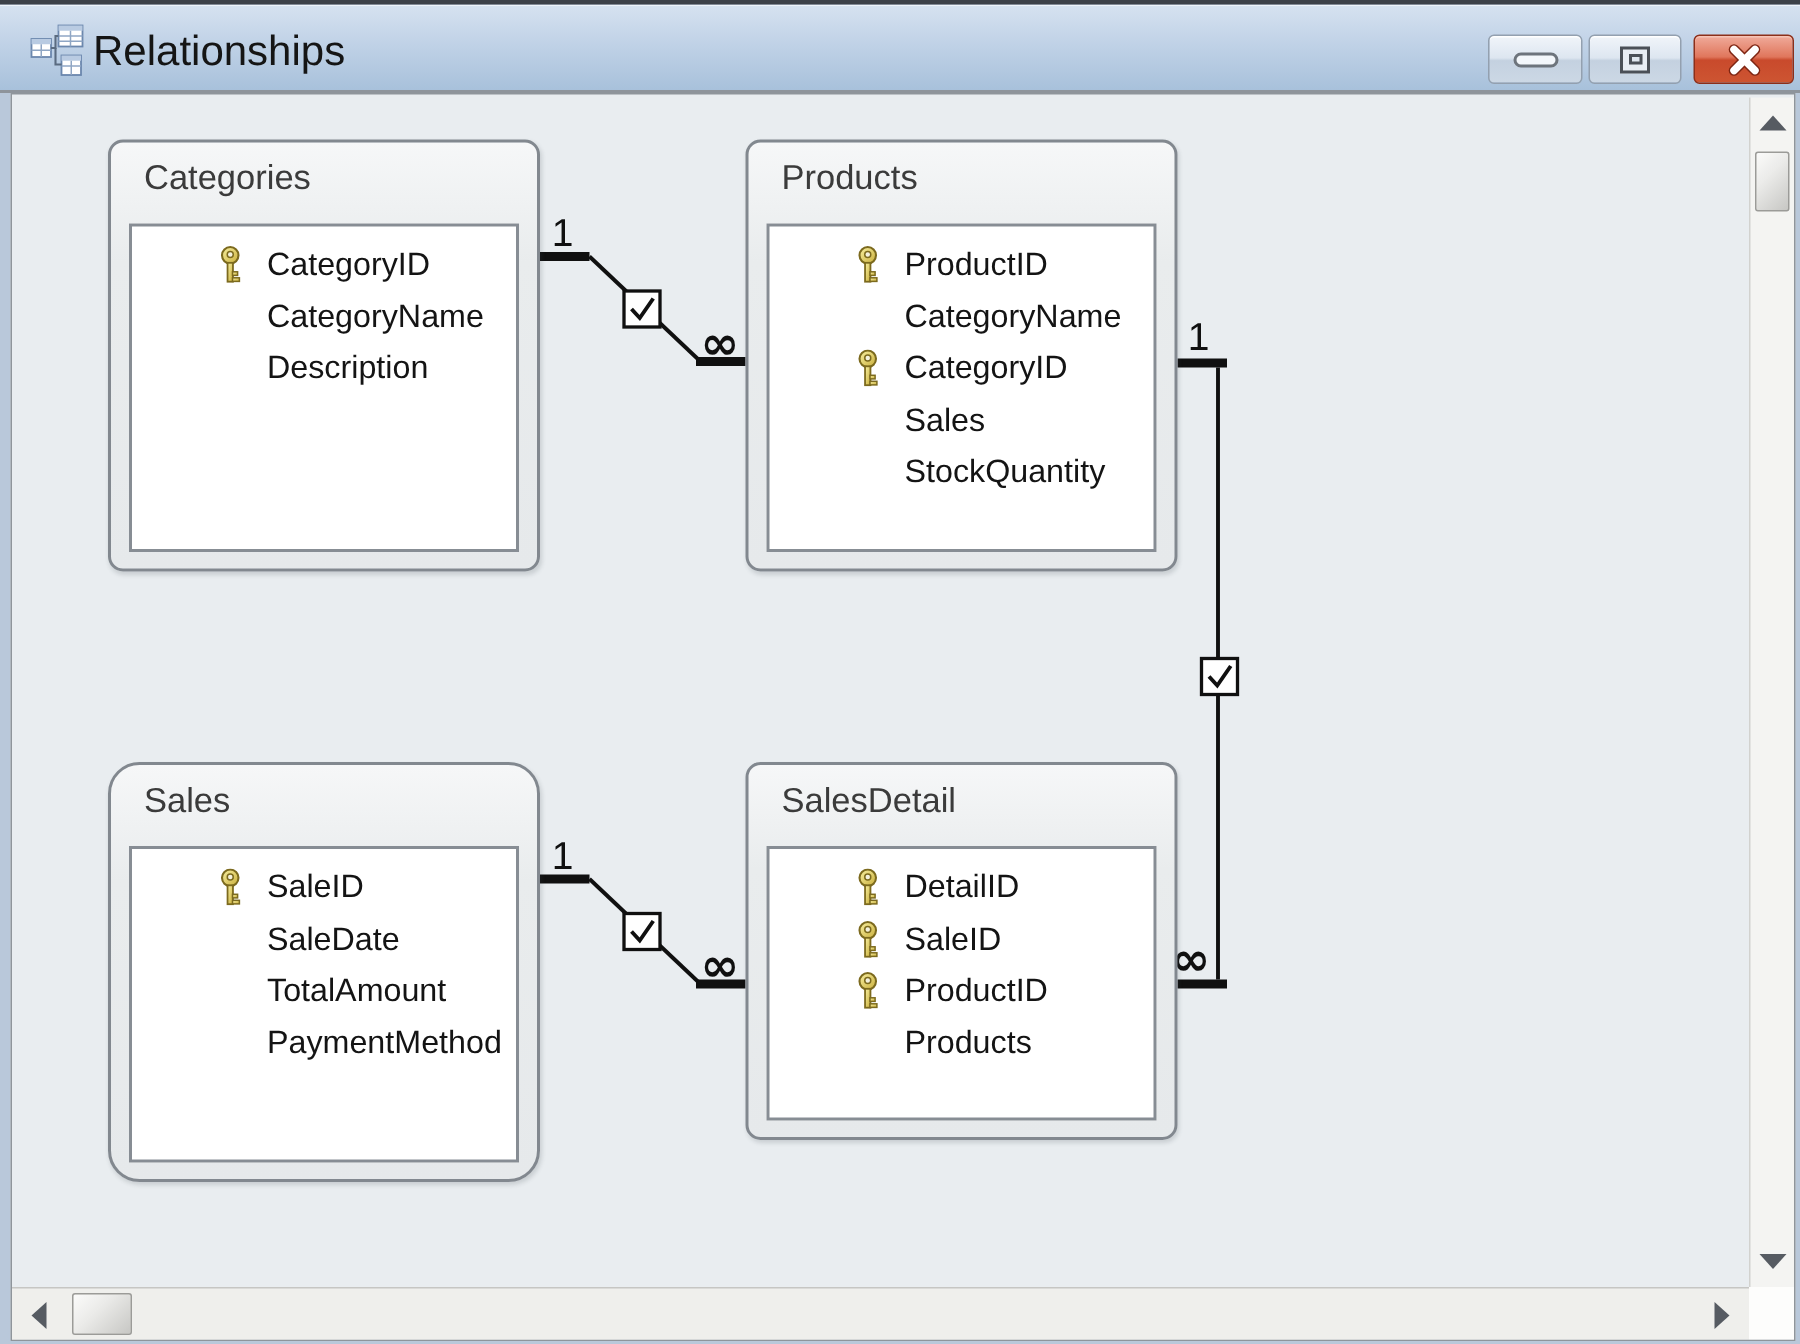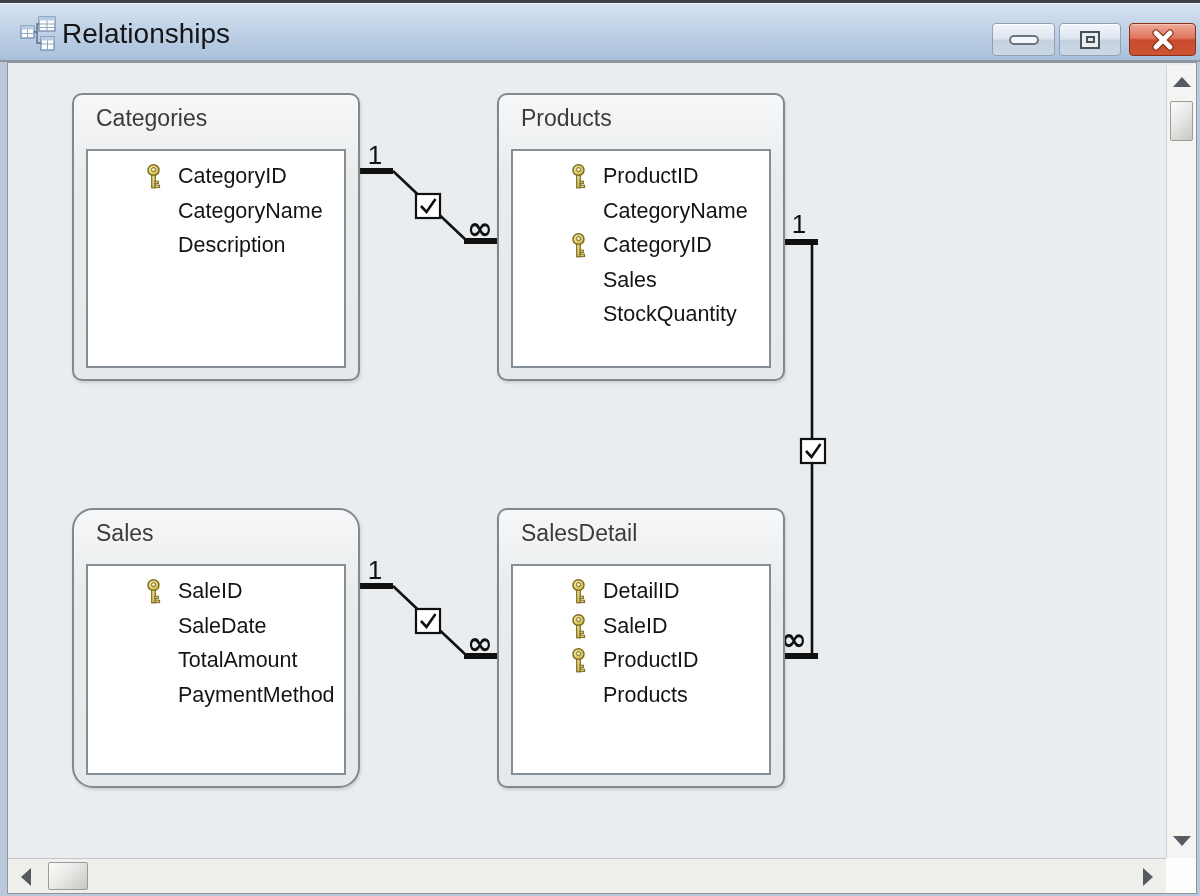--- a/index.html
+++ b/index.html
@@ -278,21 +278,21 @@
               <div class="frow">
                 <span class="kicon"></span>
                 <span class="fname">TotalAmount</span>
               </div>
               <div class="frow">
                 <span class="kicon"></span>
                 <span class="fname">PaymentMethod</span>
               </div>
             </div>
           </div>
-          <div class="tbl" style="left: 487px; top: 443px; width: 288px; height: 280px;">
+          <div class="tbl" style="left: 487px; top: 443px; width: 288px; height: 252px;">
             <div class="tbl-title">SalesDetail</div>
             <div class="tbl-fields">
               <div class="frow">
                 <span class="kicon"><svg width="17" height="25" viewBox="0 0 17 25">
                     <defs>
                       <linearGradient id="kg" x1="0" y1="0" x2="1" y2="1">
                         <stop offset="0" stop-color="#f8f0a2"></stop>
                         <stop offset="1" stop-color="#c9ae3a"></stop>
                       </linearGradient>
                     </defs>

